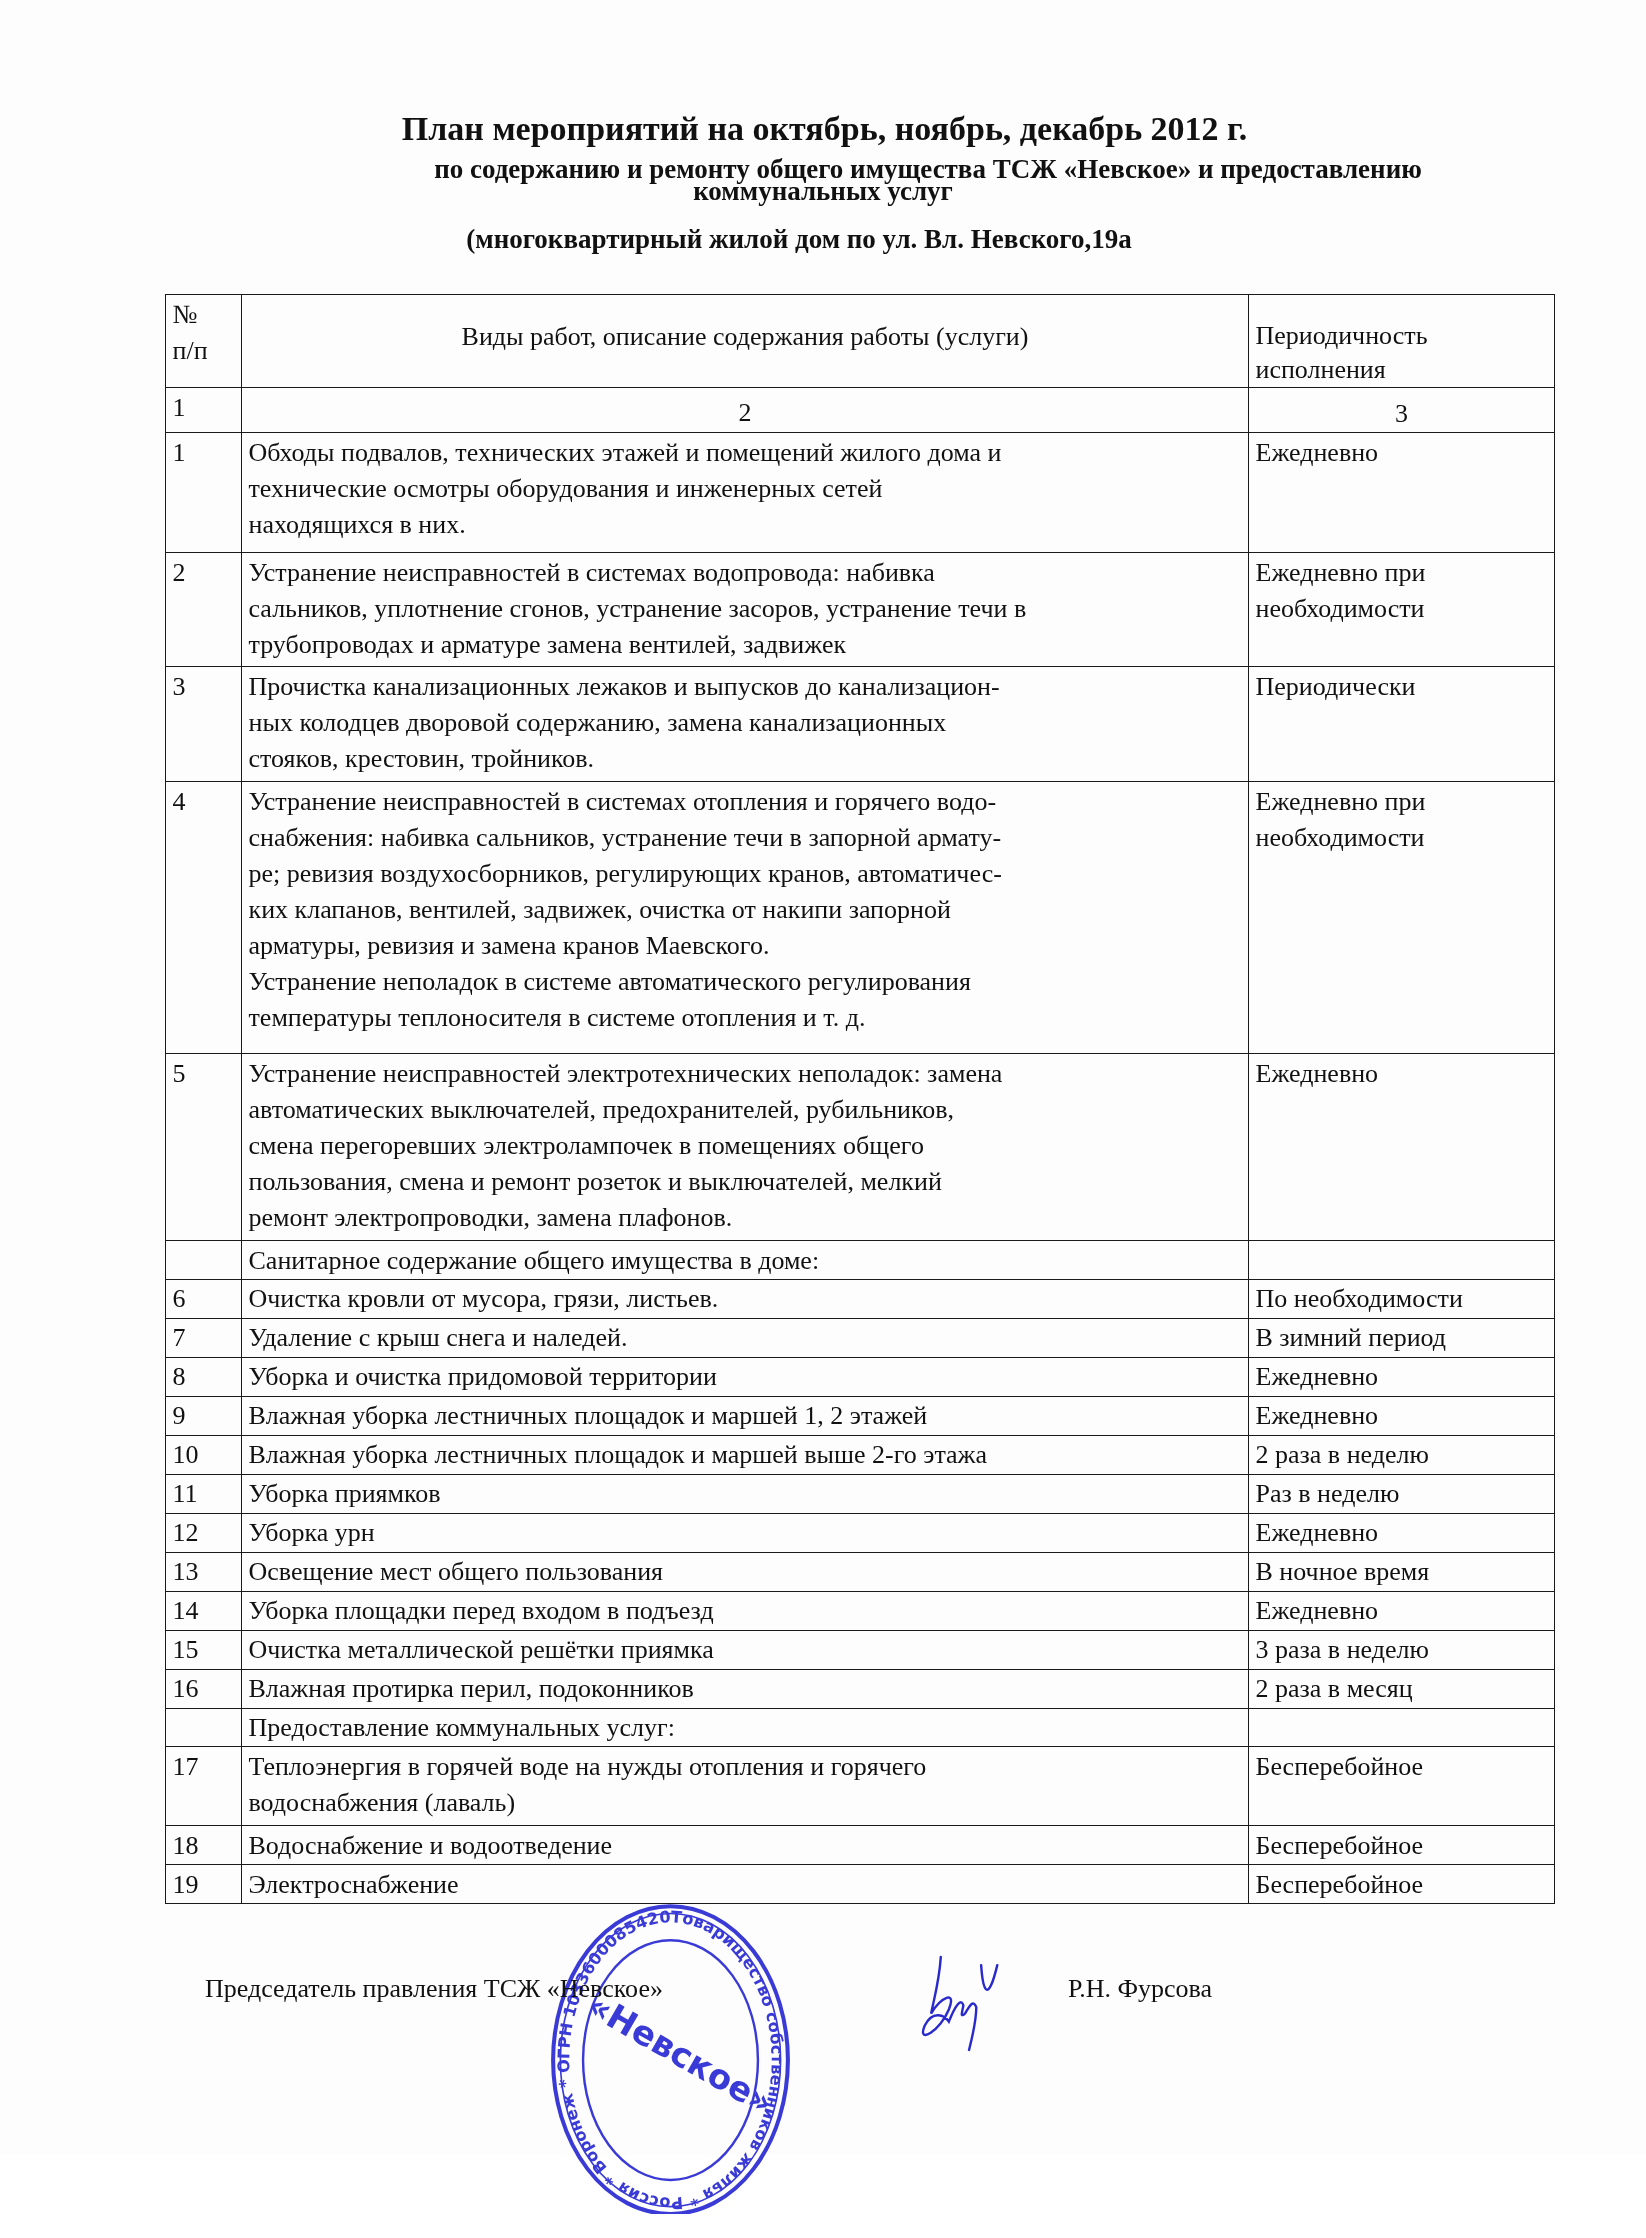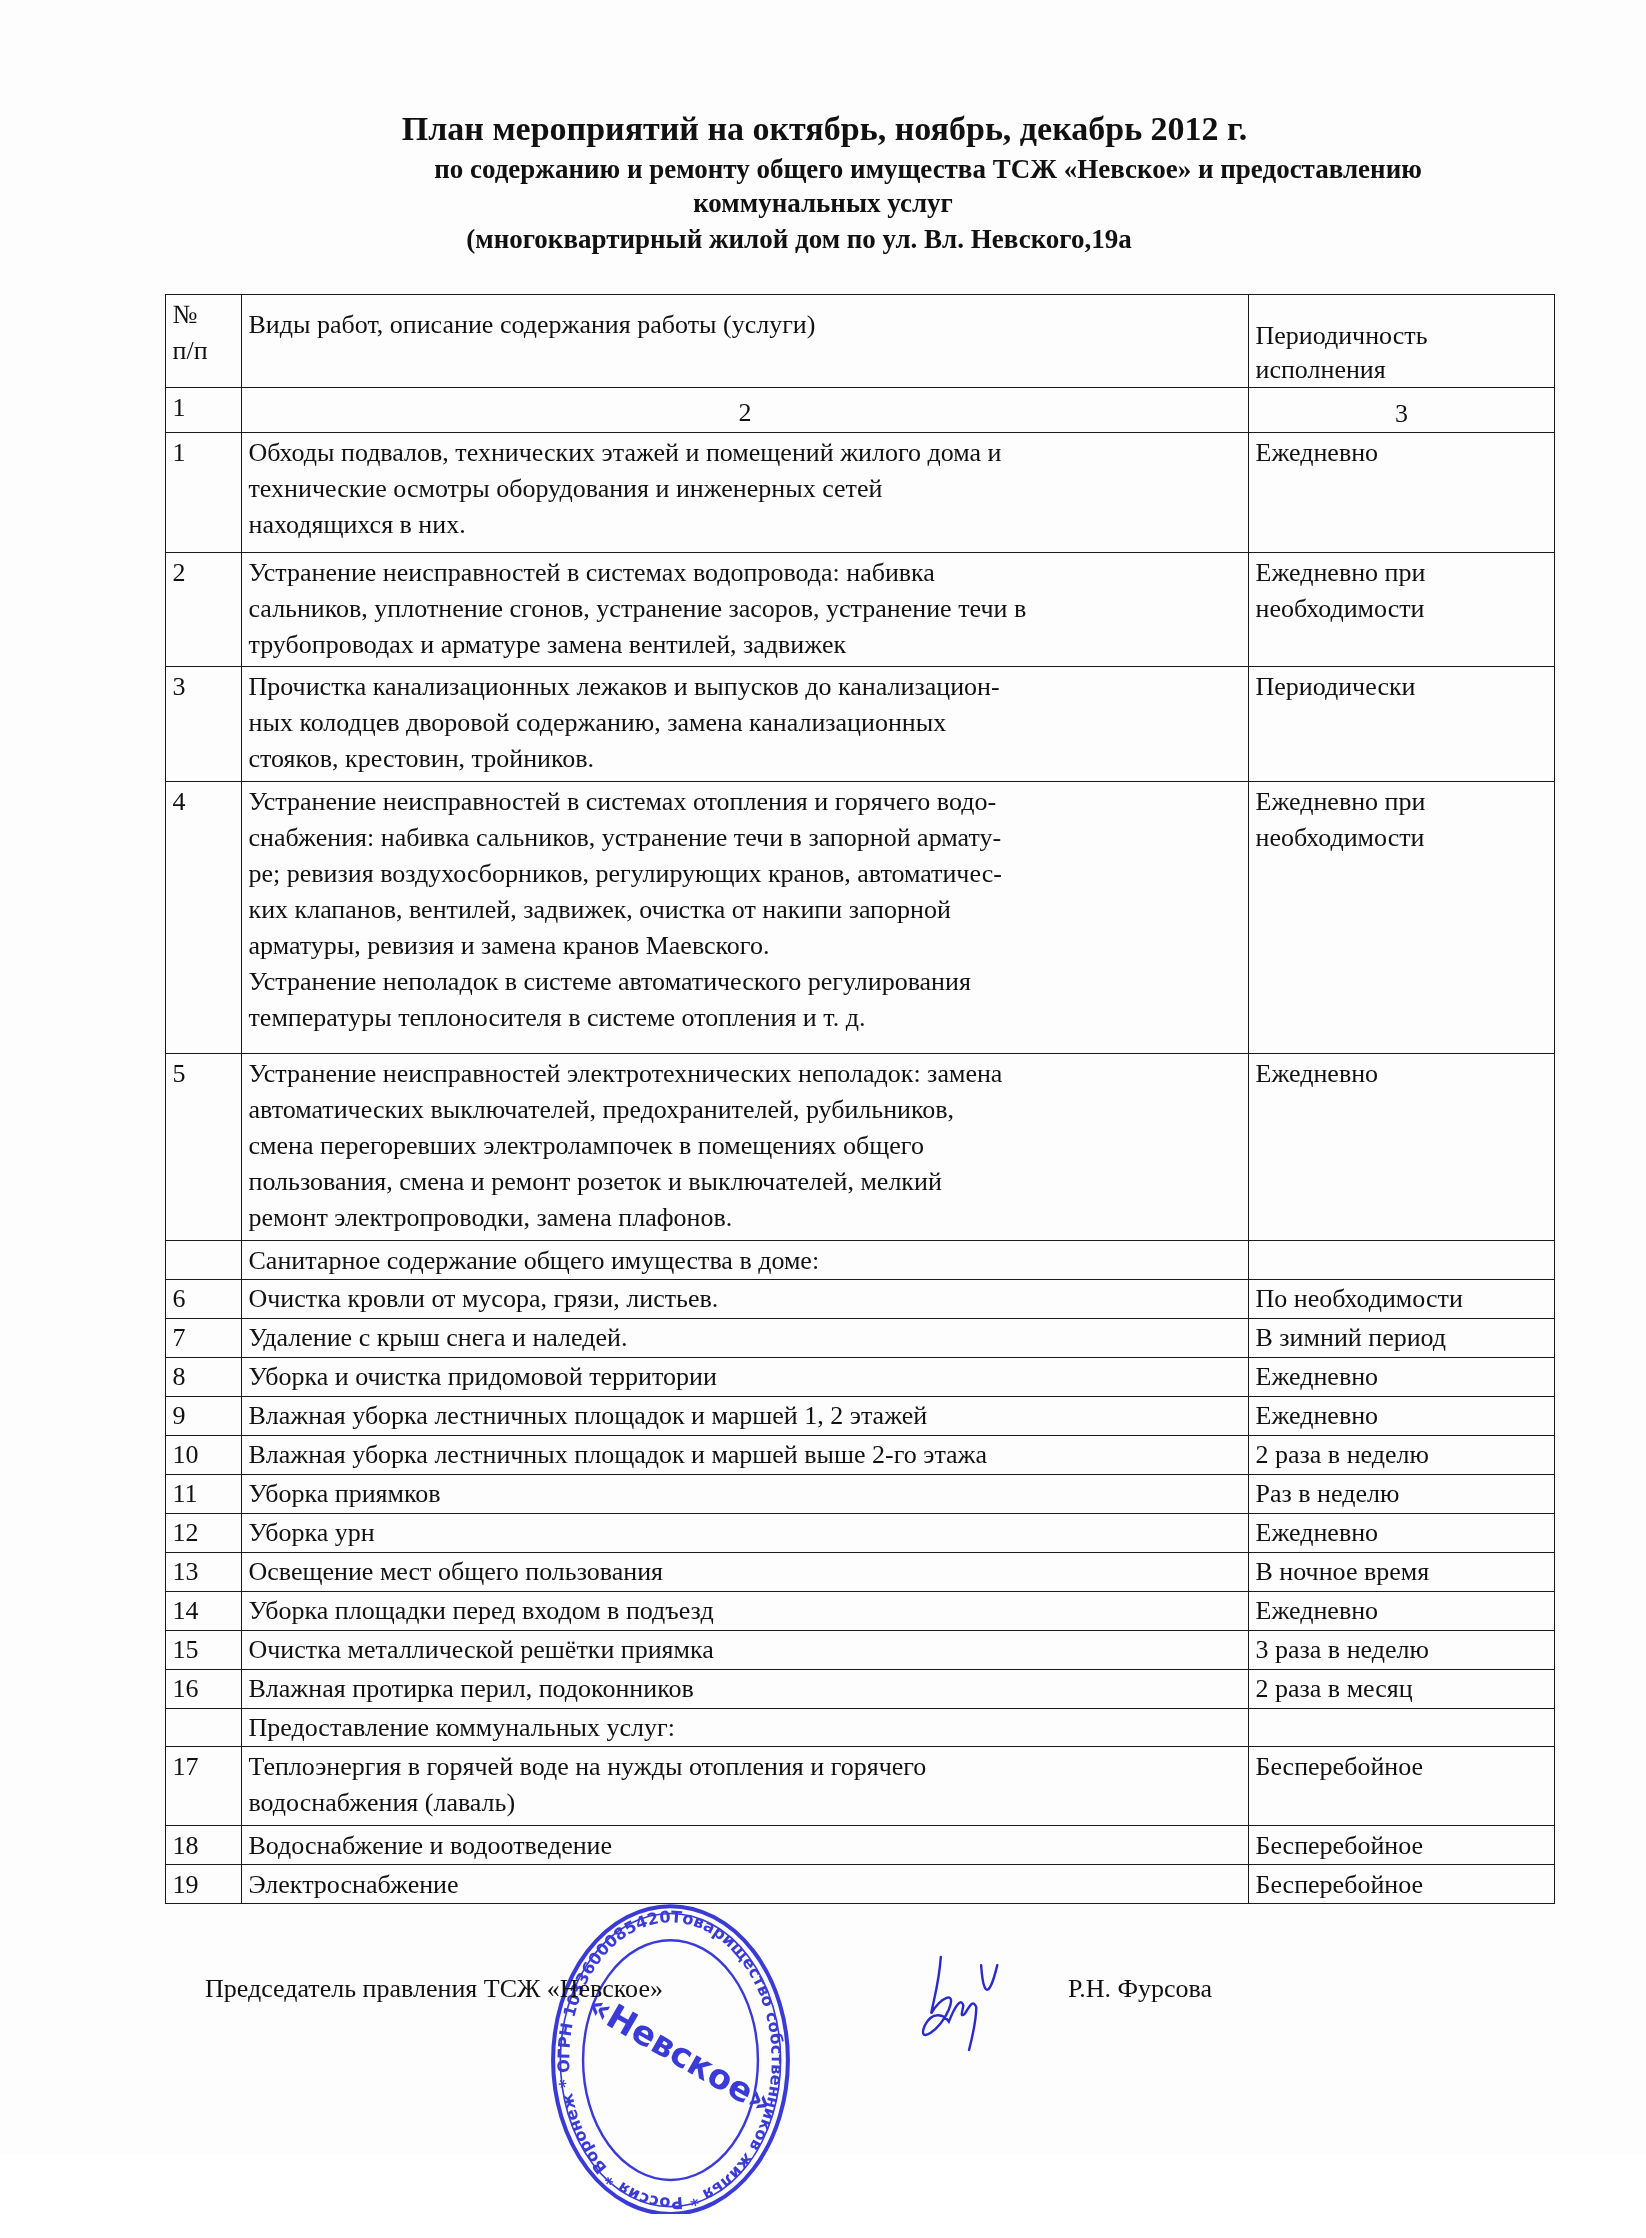--- a/index.html
+++ b/index.html
@@ -2,21 +2,21 @@
 <html style="font-size:13px"><head>
 <meta charset="utf-8">
 <style>
   html, body { margin:0; padding:0; background:#ffffff; }
   body { width:1646px; height:2239px; position:relative; overflow:hidden;
          font-family:"Liberation Serif", "DejaVu Serif", serif; color:#111; }
   .page { position:absolute; left:0; top:0; width:1646px; height:2155px; background:#fdfdfd; }
   .title { position:absolute; left:0; width:1646px; text-align:center; font-weight:bold; white-space:nowrap; }
   .t1 { top:110px; font-size:34px; left:0; width:1649px; }
   .t2 { top:154px; font-size:27px; left:105px; width:1646px; }
-  .t3 { top:188px; font-size:27px; left:0; width:1646px; }
+  .t3 { top:176px; font-size:27px; left:0; width:1646px; }
   .t4 { top:224px; font-size:27px; left:-24px; width:1646px; }
 
   table.plan { position:absolute; left:165px; top:294px; width:1390px; border-collapse:collapse; table-layout:fixed; }
   table.plan td, table.plan th { border:1.6px solid #1a1a1a; vertical-align:top; padding:1.6px 6.5px 0 6.5px; font-size:26px; line-height:36px; font-weight:normal; text-align:left; }
   col.c1 { width:76px; } col.c2 { width:1007px; } col.c3 { width:306px; }
   th.h { font-weight:bold; }
   .hdr-row { height:77px; }
   .num-row td { line-height:32px; }
   .num-row td.center { text-align:center; }
   .num-row td.right3 { text-align:center; }
@@ -46,21 +46,21 @@
         <col class="c2">
         <col class="c3">
       </colgroup>
 
     <tbody>
         <tr class="hdr-row">
       <th class="h" style="height:74px; line-height:36px;">
         <div>№</div>
         <div>п/п</div>
       </th>
-      <th class="h" style="padding-top:12px;">Виды работ, описание содержания  работы (услуги)</th>
+      <th class="h" style="padding-top:24px;text-align:center;">Виды работ, описание содержания  работы (услуги)</th>
       <th class="h" style="padding-top:24px; line-height:34px;">
         <div>Периодичность</div>
         <div>исполнения</div>
       </th>
     </tr>
 
     <tr class="num-row" style="height:39px;">
       <td>1</td>
       <td class="center" style="padding-top:6.5px;">2</td>
       <td class="right3" style="padding-top:8px;">3</td>

